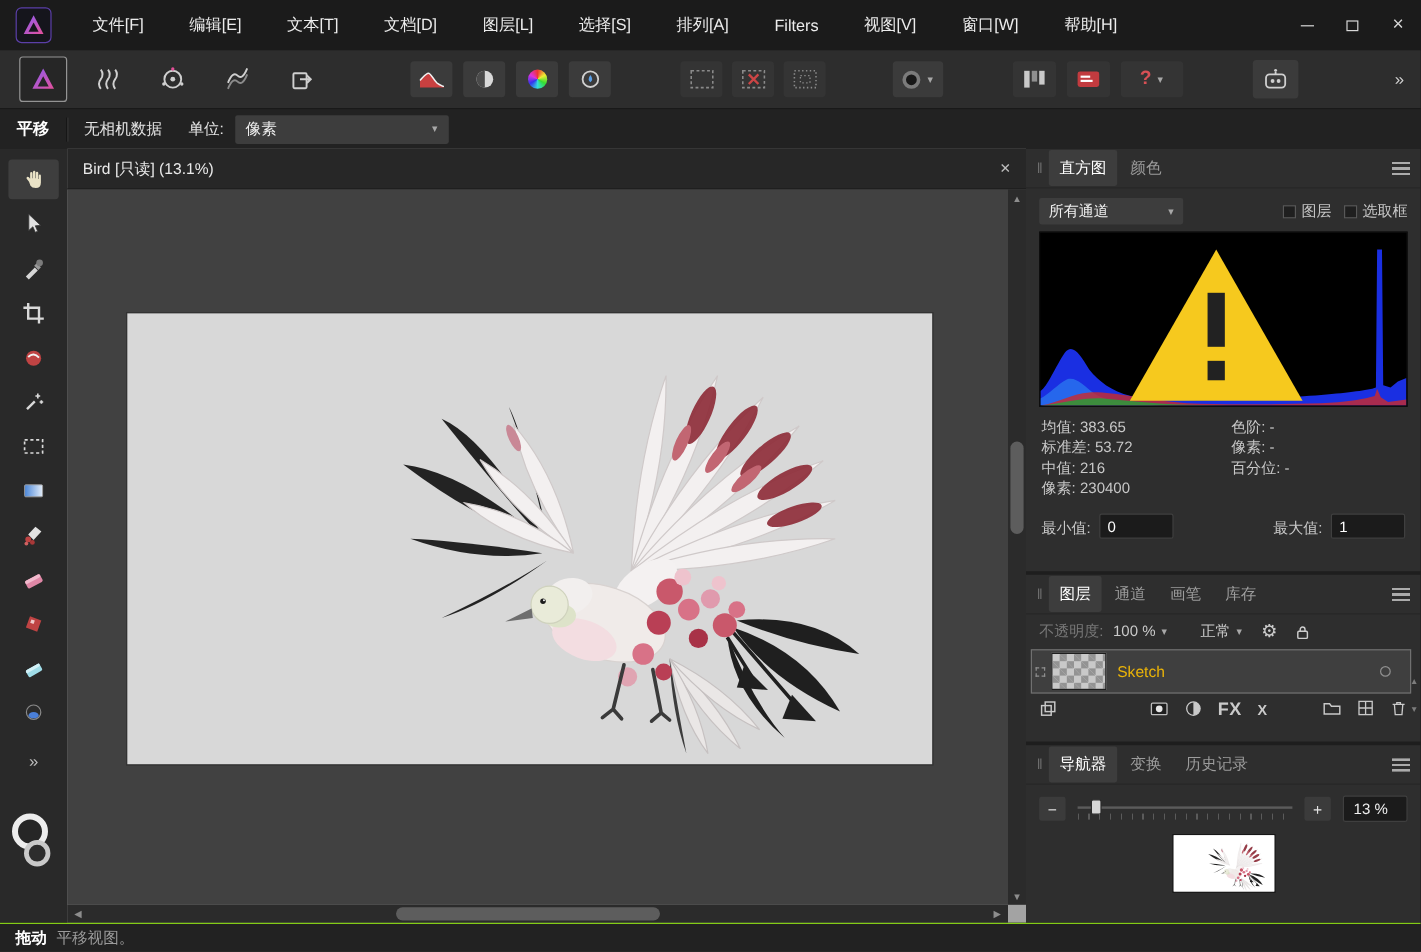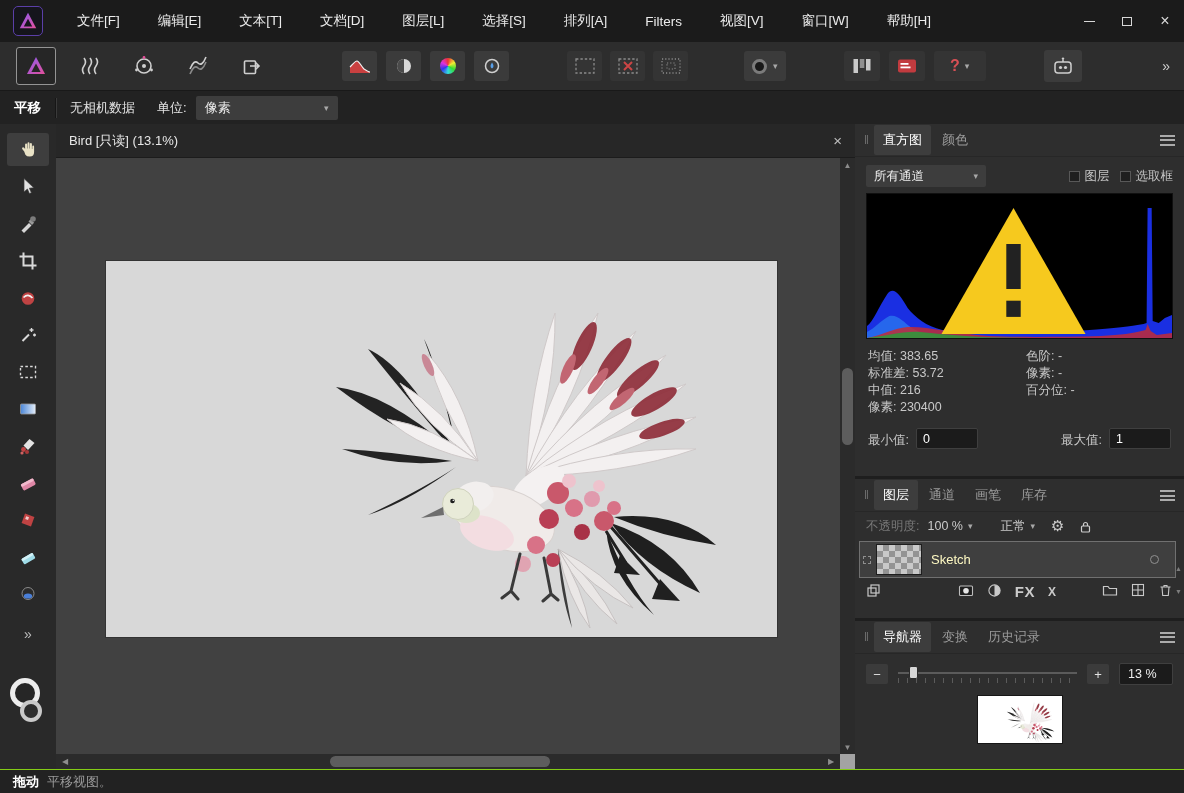--- a/index.html
+++ b/index.html
@@ -39,21 +39,21 @@
 .tb-overflow{margin-left:auto;margin-right:14px;color:#cfcfcf;font-size:14px}
 .wheel{width:16px;height:16px;border-radius:50%;background:conic-gradient(#e33,#ee3,#3d3,#3dd,#33e,#d3d,#e33)}
 
 
 .contextbar{position:absolute;top:90px;left:0;right:0;height:34px;background:#222;border-top:1px solid #191919;display:flex;align-items:center}
 .ctx-tool{margin-left:14px;color:#fff;font-weight:bold;font-size:13.5px}
 .ctx-info{margin-left:21px;color:#e4e4e4}
 .ctx-sep{width:1px;height:20px;background:#161616;box-shadow:1px 0 0 #3a3a3a;margin:0 14px}
 .ctx-cam{color:#e4e4e4}
 .ctx-unit-label{margin-left:22px;color:#e4e4e4}
-.ctx-select{margin-left:9px;width:142px;height:24px;background:#3d3d3d;border-radius:2px;display:flex;align-items:center;padding:0 9px;color:#efefef}
+.ctx-select{margin-left:9px;width:178px;height:24px;background:#3d3d3d;border-radius:2px;display:flex;align-items:center;padding:0 9px;color:#efefef}
 .ctx-select .chev{margin-left:auto}
 
 
 .toolpanel{position:absolute;top:124px;left:0;width:56px;bottom:24px;background:#292929;display:flex;flex-direction:column;align-items:center;padding-top:9px}
 .tool{width:42px;height:33px;margin-bottom:4px;display:flex;align-items:center;justify-content:center;border-radius:3px}
 .tool-active{background:#3e3e3e}
 .tool-overflow{margin-top:12px;color:#bdbdbd;font-size:14px}
 .color-well{margin-top:36px;position:relative;width:40px;height:52px}
 .well-back{position:absolute;left:2px;top:0;width:30px;height:30px;border-radius:50%;border:5px solid #ededed;background:#262626}
 .well-front{position:absolute;left:12px;top:22px;width:22px;height:22px;border-radius:50%;border:4px solid #c9c9c9;background:#2d2d2d}
@@ -111,21 +111,21 @@
 .opval{margin-left:8px;color:#cacaca}
 .oprow .chev{margin-left:5px}
 .blend{margin-left:28px;color:#cacaca}
 .blend-chev{margin-left:52px}
 .gear{margin-left:16px;color:#cdcdcd;font-size:15px}
 .lockwrap{margin-left:14px;display:flex}
 .layerrow{margin:1px 8px 0 4px;height:37px;background:#3f3f3f;border:1px solid #707070;display:flex;align-items:center}
 .layer-pre{width:14px;display:flex;justify-content:center}
 .pre-dot{width:8px;height:8px;border:1px dashed #8f8f8f}
 .layer-thumb{width:46px;height:31px;margin:0 9px 0 2px;border:1px solid #1e1e1e;background-color:#c9c9c9;background-image:linear-gradient(45deg,#939393 25%,transparent 25%,transparent 75%,#939393 75%),linear-gradient(45deg,#939393 25%,transparent 25%,transparent 75%,#939393 75%);background-size:12px 12px;background-position:0 0,6px 6px}
-.layer-name{color:#fef9c3;font-size:13px}
+.layer-name{color:#eab308;font-size:13px}
 .layer-circle{margin-left:auto;margin-right:16px;width:9px;height:9px;border:1px solid #909090;border-radius:50%}
 .layer-scroll{position:absolute;right:2px;top:86px;display:flex;flex-direction:column;gap:16px;color:#7d7d7d;font-size:7px}
 .layerops{display:flex;align-items:center;padding:0 11px;height:27px;color:#cacaca}
 .lops-right{margin-left:auto;display:flex;gap:13px;align-items:center}
 .lops-gap{width:20px}
 .fxtxt{font-size:15px;font-weight:bold;color:#cacaca;letter-spacing:.5px}
 .xtxt{font-size:12px;font-weight:bold;color:#cacaca}
 
 
 .navrow{display:flex;align-items:center;padding:0 11px;margin-top:9px}

